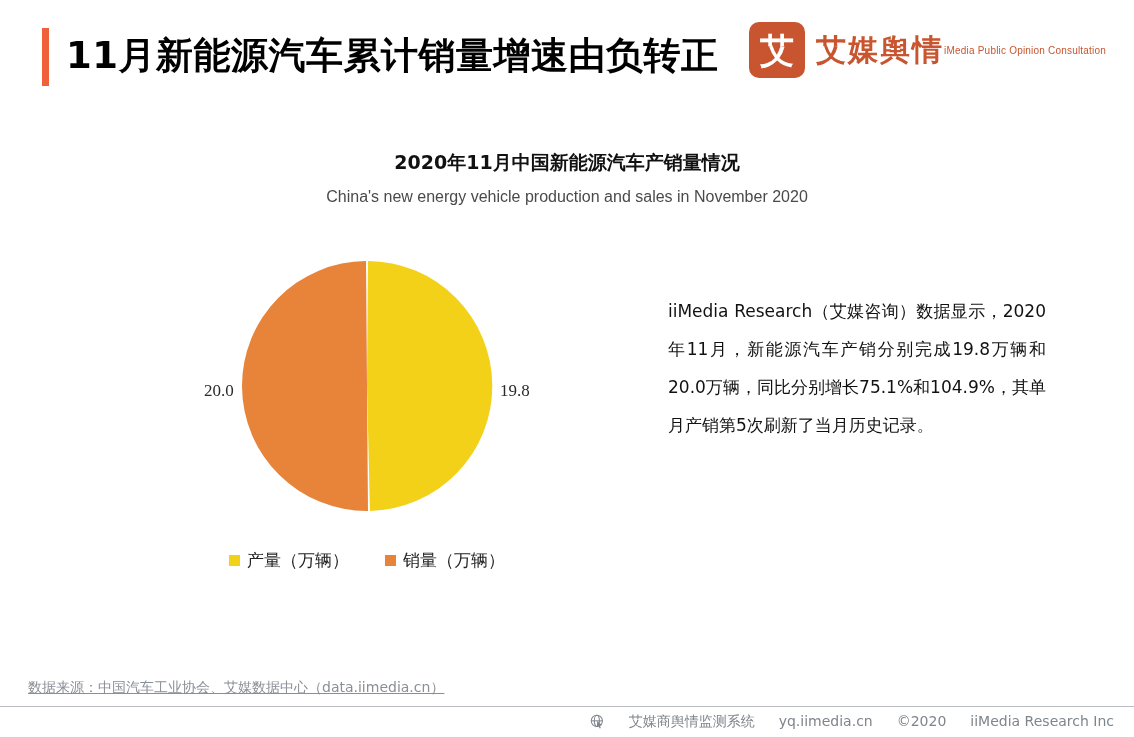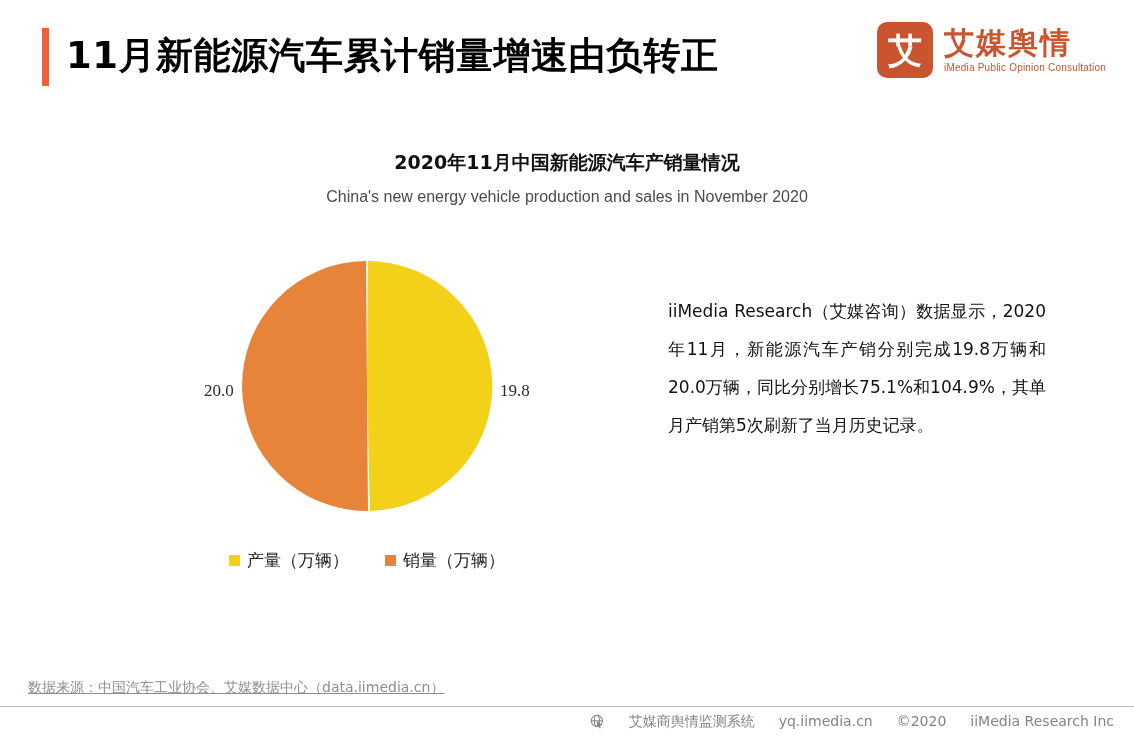--- a/index.html
+++ b/index.html
@@ -59,22 +59,23 @@
     align-items: center;
     justify-content: center;
     color: #ffffff;
     font-size: 34px;
     font-weight: 700;
     line-height: 1;
     font-family: "DejaVu Sans", "Liberation Sans", sans-serif;
   }
   .brand-text {
     display: flex;
-    flex-direction: column;
+    flex-direction: row;
     justify-content: center;
+    align-items: center;
   }
   .brand-cn {
     font-size: 30px;
     font-weight: 700;
     color: #C8552F;
     letter-spacing: 2px;
     line-height: 34px;
     font-family: "DejaVu Sans", "Liberation Sans", sans-serif;
   }
   .brand-en {

